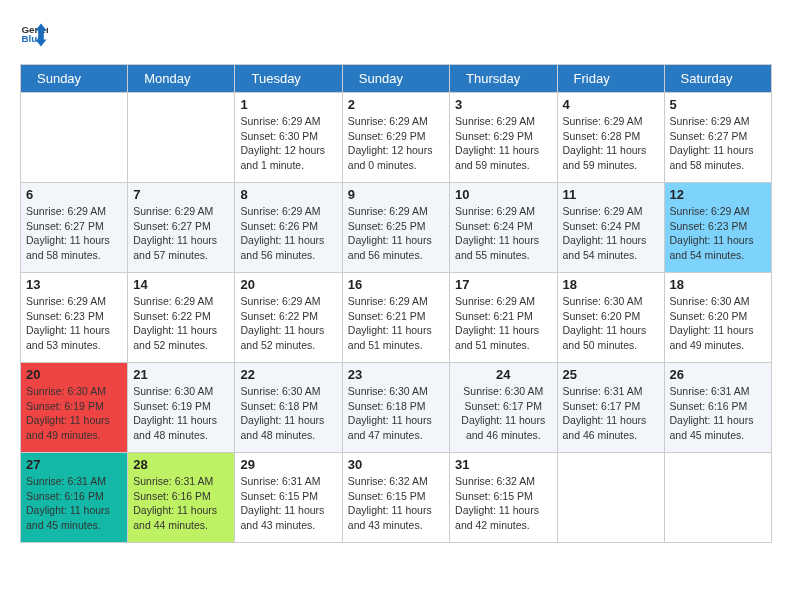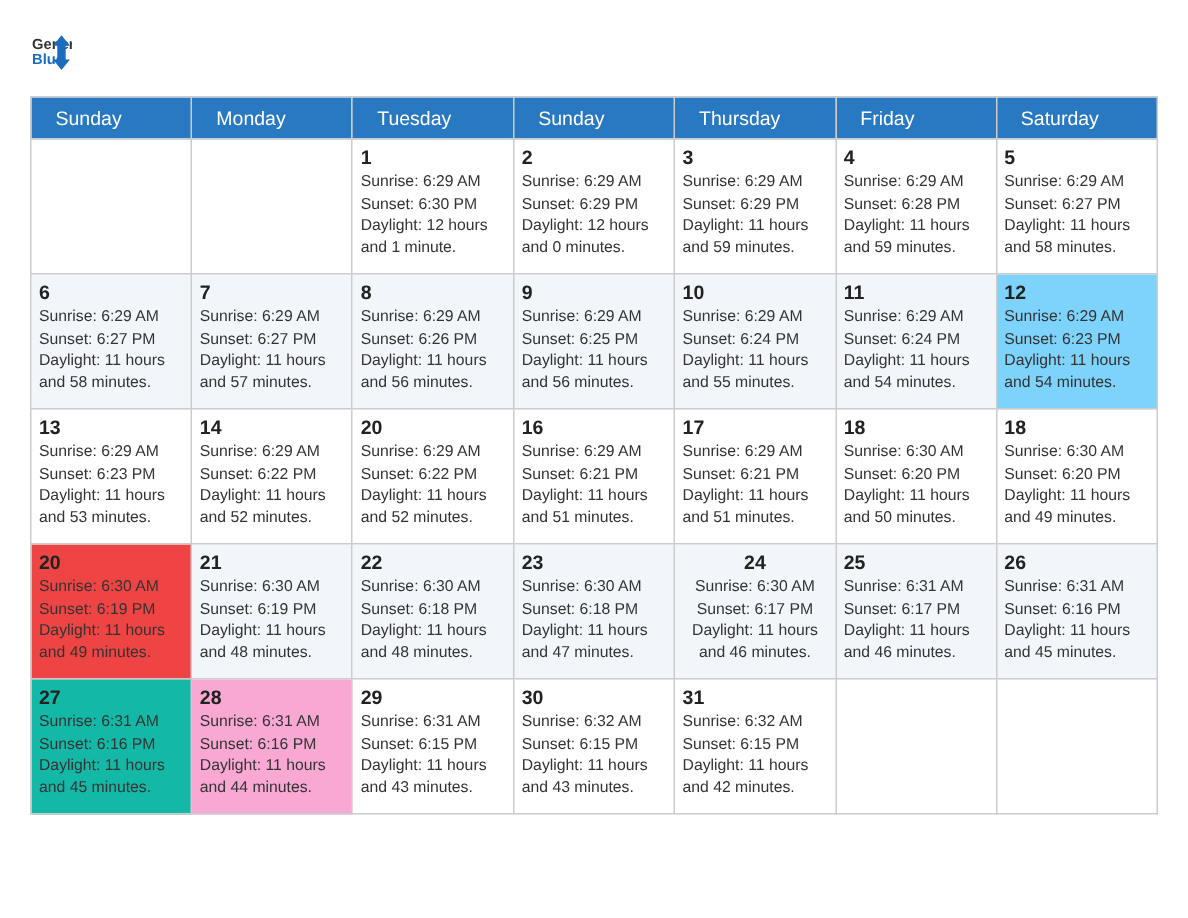--- a/index.html
+++ b/index.html
@@ -284,21 +284,21 @@
 Daylight: 11 hours and 45 minutes.</div>
         </td>
       </tr>
       <tr>
         <td style="background: #14b8a6;">
           <div class="day-number">27</div>
           <div class="day-detail" style="white-space: pre-line;">Sunrise: 6:31 AM
 Sunset: 6:16 PM
 Daylight: 11 hours and 45 minutes.</div>
         </td>
-        <td style="background: #f9a8d4;">
+        <td style="background: #bef264;">
           <div class="day-number">28</div>
           <div class="day-detail" style="white-space: pre-line;">Sunrise: 6:31 AM
 Sunset: 6:16 PM
 Daylight: 11 hours and 44 minutes.</div>
         </td>
         <td style="background: rgb(255, 255, 255);">
           <div class="day-number">29</div>
           <div class="day-detail" style="white-space: pre-line;">Sunrise: 6:31 AM
 Sunset: 6:15 PM
 Daylight: 11 hours and 43 minutes.</div>

